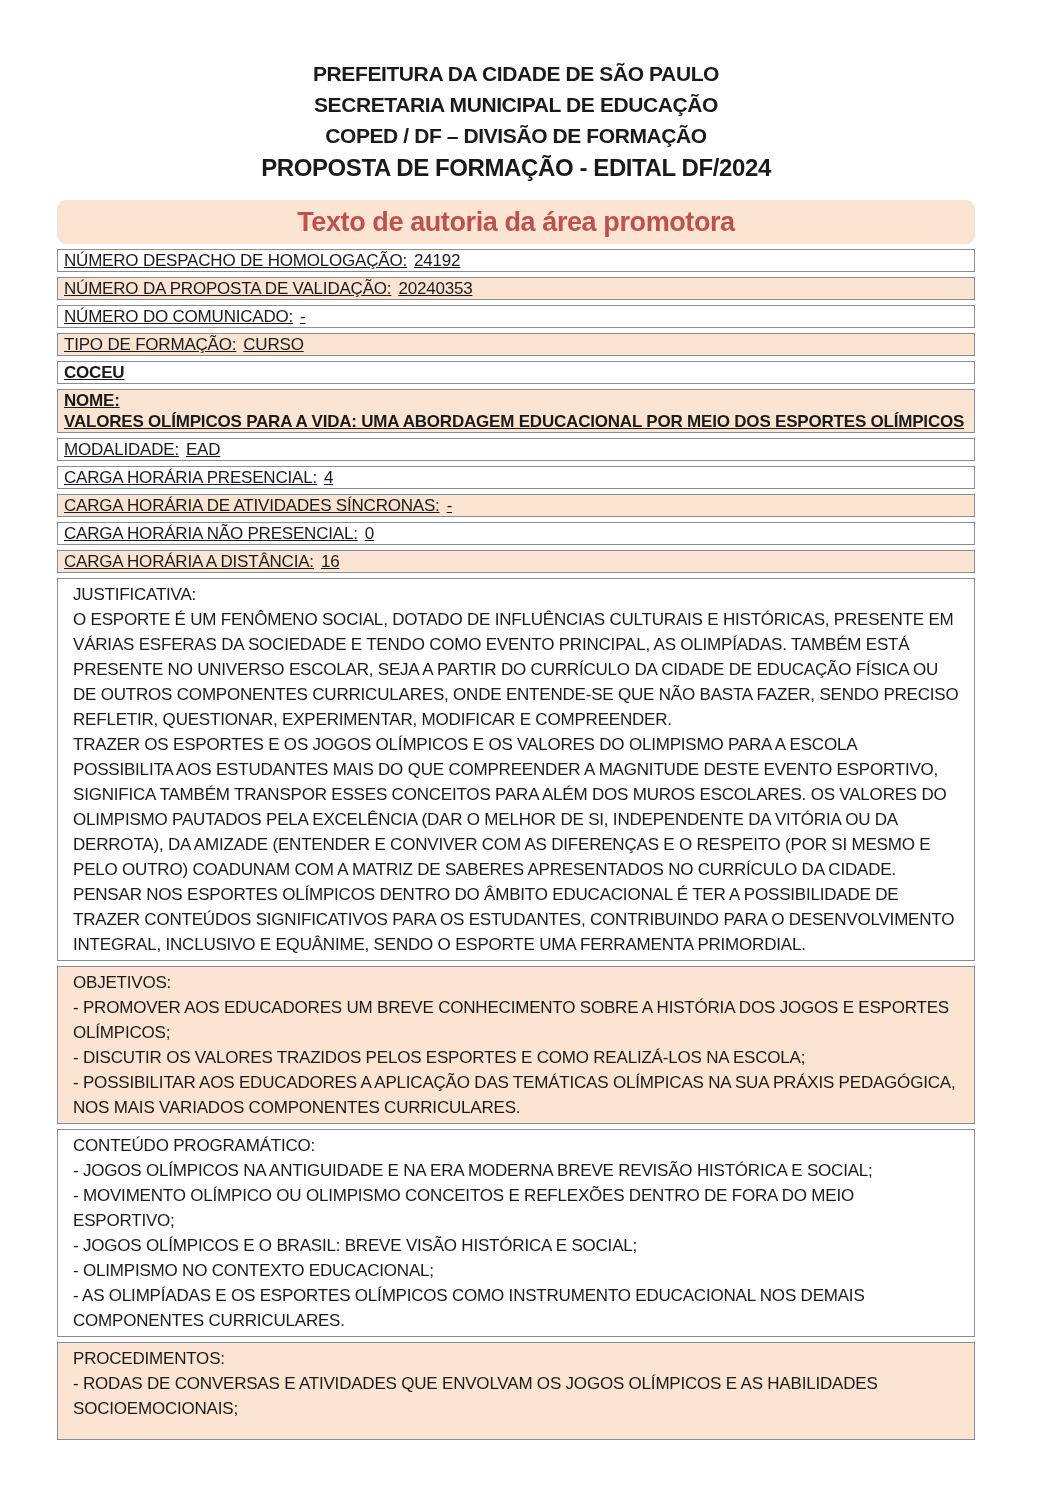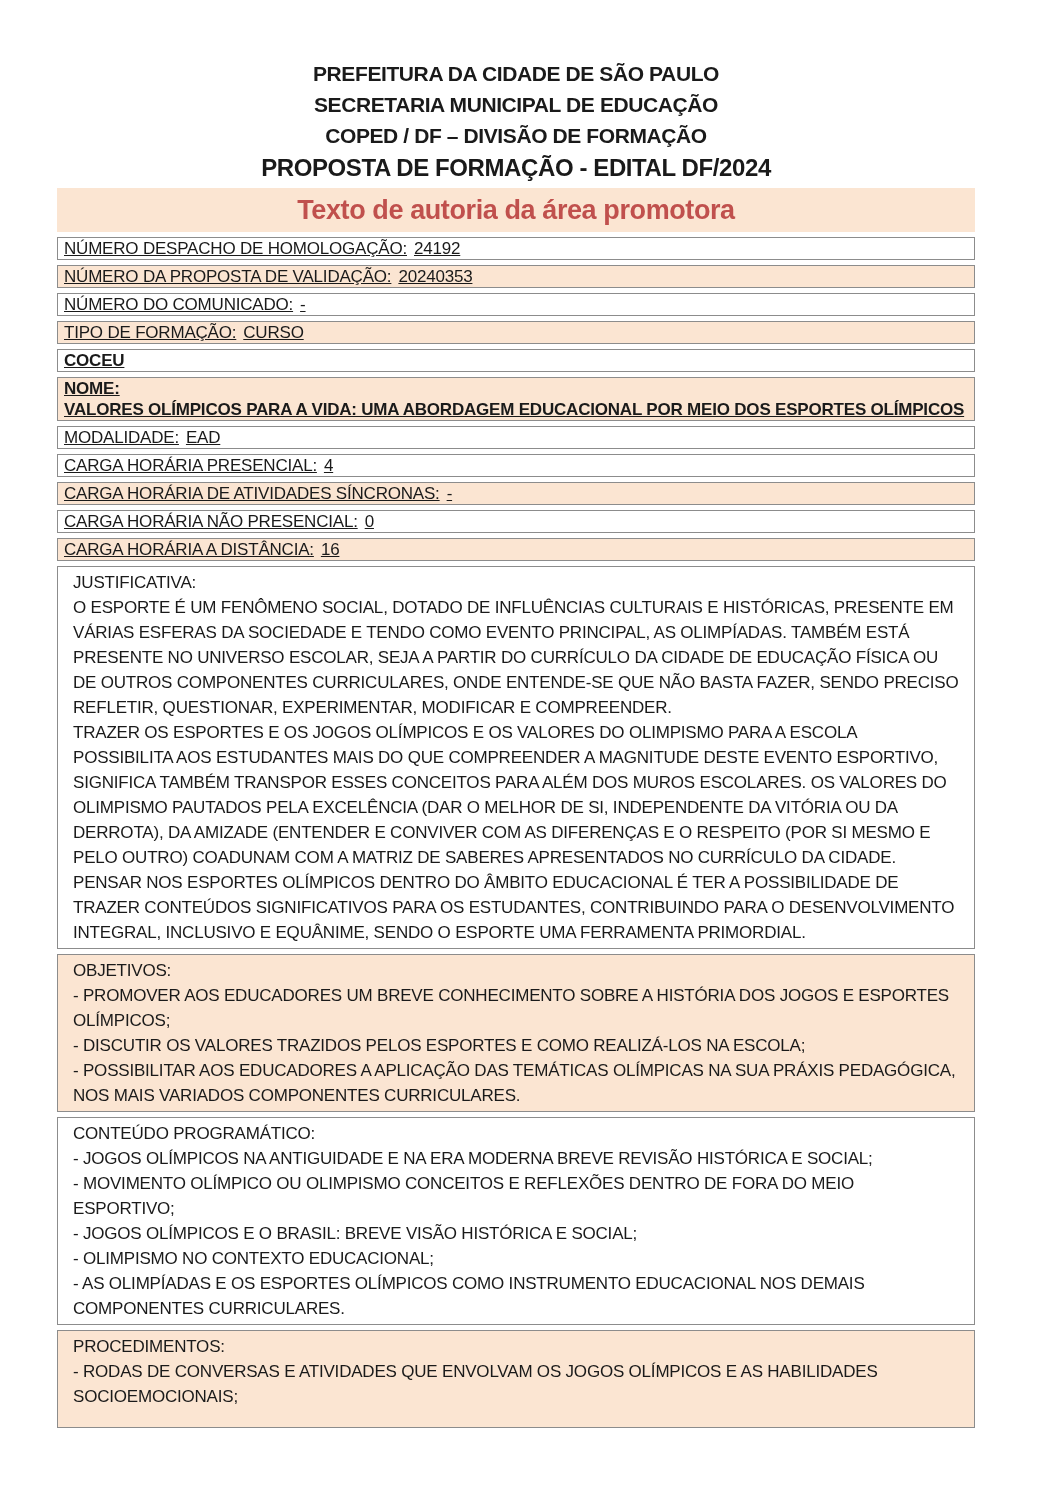--- a/index.html
+++ b/index.html
@@ -13,23 +13,23 @@
     width:1058px;height:1497px;background:#ffffff;
     font-family:"Liberation Sans","DejaVu Sans",sans-serif;
     color:var(--ink);overflow:hidden;
   }
   .page{width:1058px;height:1079px;position:relative;background:#ffffff;}
   .content{margin-left:57px;width:918px;padding-top:58px;}
   .doc-header{text-align:center;letter-spacing:-0.4px;}
   .h-line{font-weight:700;font-size:21px;line-height:31px;}
   .h-line-lg{font-weight:700;font-size:24px;line-height:34px;}
   .banner{
-    margin-top:3px;background:var(--shade);
+    margin-top:15px;background:var(--shade);
     text-align:center;font-weight:700;font-size:27px;line-height:44px;
-    color:var(--accent);letter-spacing:-0.4px;height:44px;
+    color:var(--accent);letter-spacing:-0.4px;height:44px;border-radius:9px;
   }
   .row{
     border:1px solid var(--border);
     margin-top:5px;padding:0 6px;
     font-size:17px;line-height:21px;letter-spacing:-0.2px;
     background:#ffffff;
     text-decoration:underline;
   }
   .row.shaded{background:var(--shade);}
   .row.bold{font-weight:700;}

